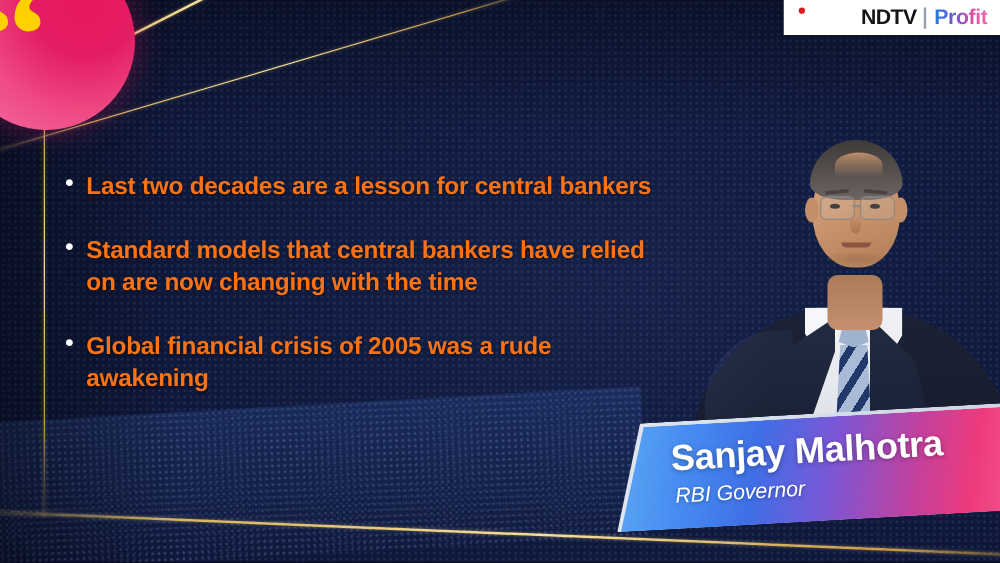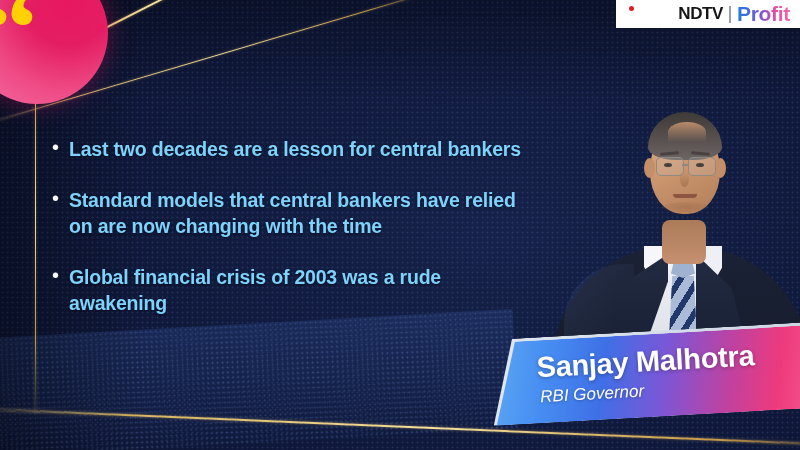--- a/index.html
+++ b/index.html
@@ -93,21 +93,21 @@
     margin-left:48px;
   }
   .logo-dot{
     position:absolute;left:12.5px;top:5.5px;width:5px;height:5px;border-radius:50%;
     background:#e01b24;
   }
   .logo-sep{
     width:2px;height:17px;background:#9aa0ab;margin:0 6px;
   }
   .logo-profit{
-    font-weight:800;font-size:21px;letter-spacing:-.3px;
+    font-weight:800;font-size:17px;letter-spacing:-.3px;
     background:linear-gradient(90deg,#1f7de0 0%, #7a52d8 45%, #e24fa0 72%, #f06ab0 100%);
     -webkit-background-clip:text;background-clip:text;color:transparent;
     font-family:"Liberation Sans", sans-serif;
   }
 
   
   .title-pill{
     position:absolute;left:222px;top:24px;
     padding:7px 22px 9px;
     background:#f7f5ee;
@@ -124,21 +124,21 @@
   .bullets{
     position:absolute;left:52px;top:136px;width:470px;
   }
   .bullet{
     display:flex;align-items:flex-start;margin-bottom:25px;
   }
   .bullet-dot{
     color:#ffffff;font-size:20px;line-height:22px;margin-right:10px;flex:0 0 auto;
   }
   .bullet-text{
-    color:#7dd3fc;font-size:19.5px;font-weight:700;line-height:26px;
+    color:#f97316;font-size:19.5px;font-weight:700;line-height:26px;
     letter-spacing:-.2px;
     text-shadow:0 1px 3px rgba(0,0,0,.55);
     font-family:"Liberation Sans", sans-serif;
   }
 
   
   .person{
     position:absolute;left:556px;top:78px;width:248px;height:300px;
     overflow:hidden;
   }
@@ -299,21 +299,21 @@
     <div class="bullet">
       <span class="bullet-dot">•</span>
       <span class="bullet-text">Last two decades are a lesson for central bankers</span>
     </div>
     <div class="bullet">
       <span class="bullet-dot">•</span>
       <span class="bullet-text">Standard models that central bankers have relied on are now changing with the time</span>
     </div>
     <div class="bullet">
       <span class="bullet-dot">•</span>
-      <span class="bullet-text">Global financial crisis of 2003 was a rude awakening</span>
+      <span class="bullet-text">Global financial crisis of 2005 was a rude awakening</span>
     </div>
   </div>
 
   <div class="person">
     <div class="p-shoulders"></div>
     <div class="p-shoulder-hl"></div>
     <div class="p-shirt"></div>
     <div class="p-collar-l"></div>
     <div class="p-collar-r"></div>
     <div class="p-tie"></div>

